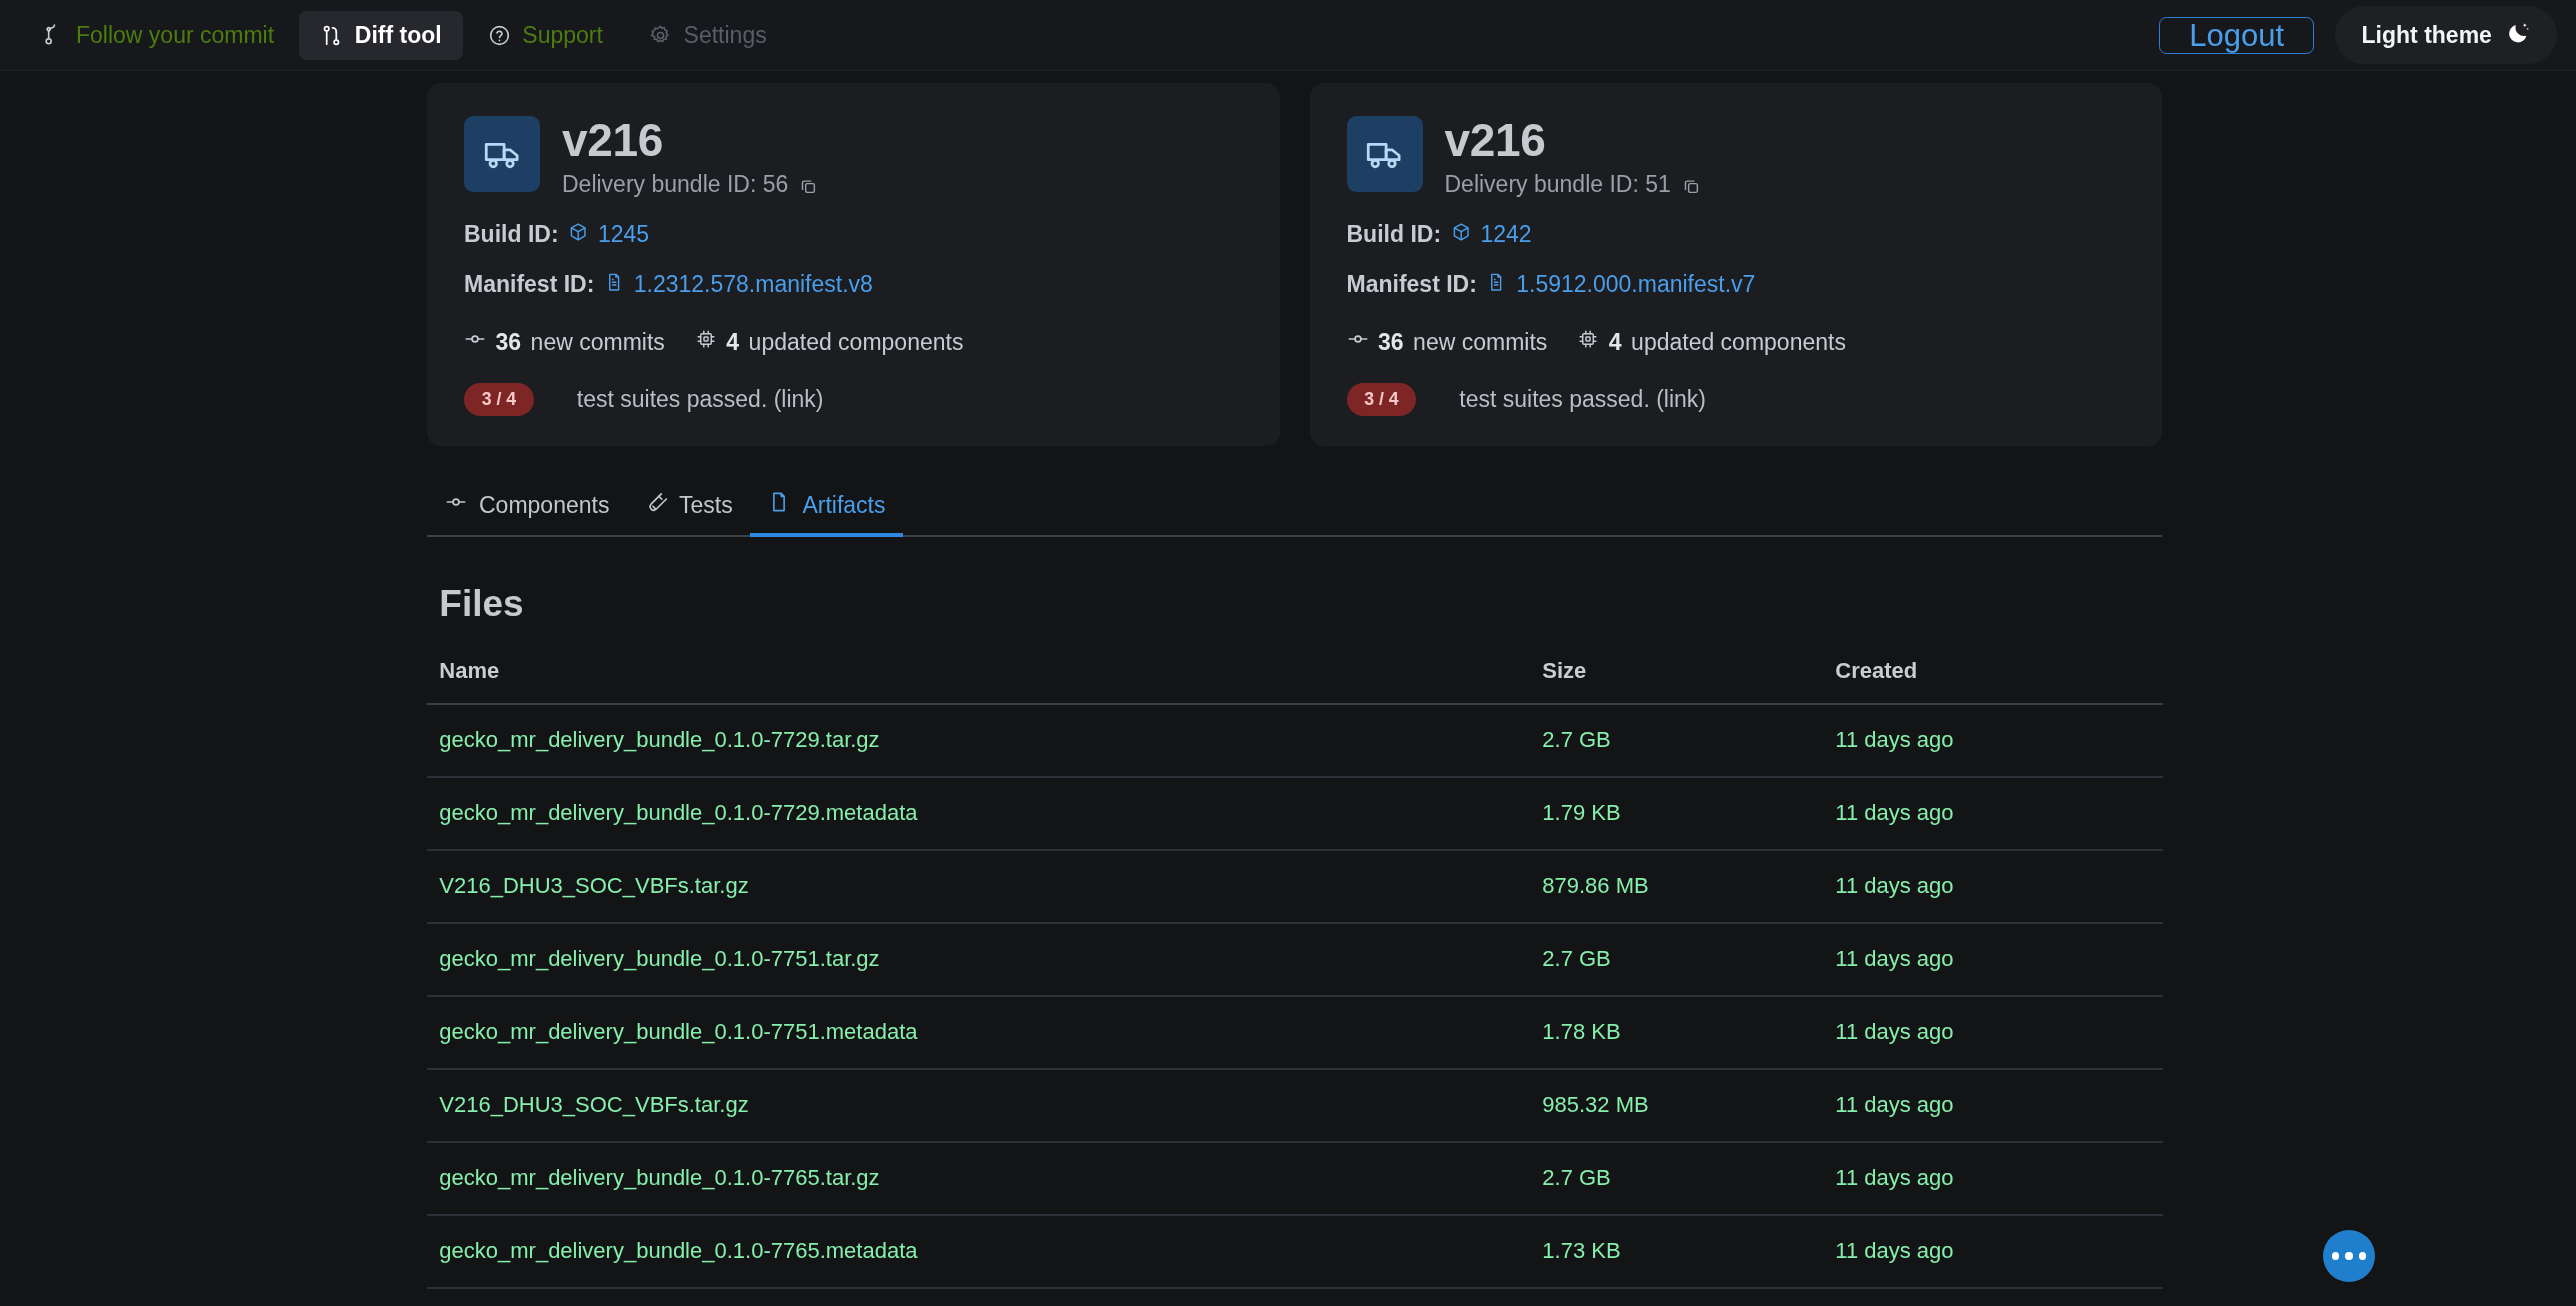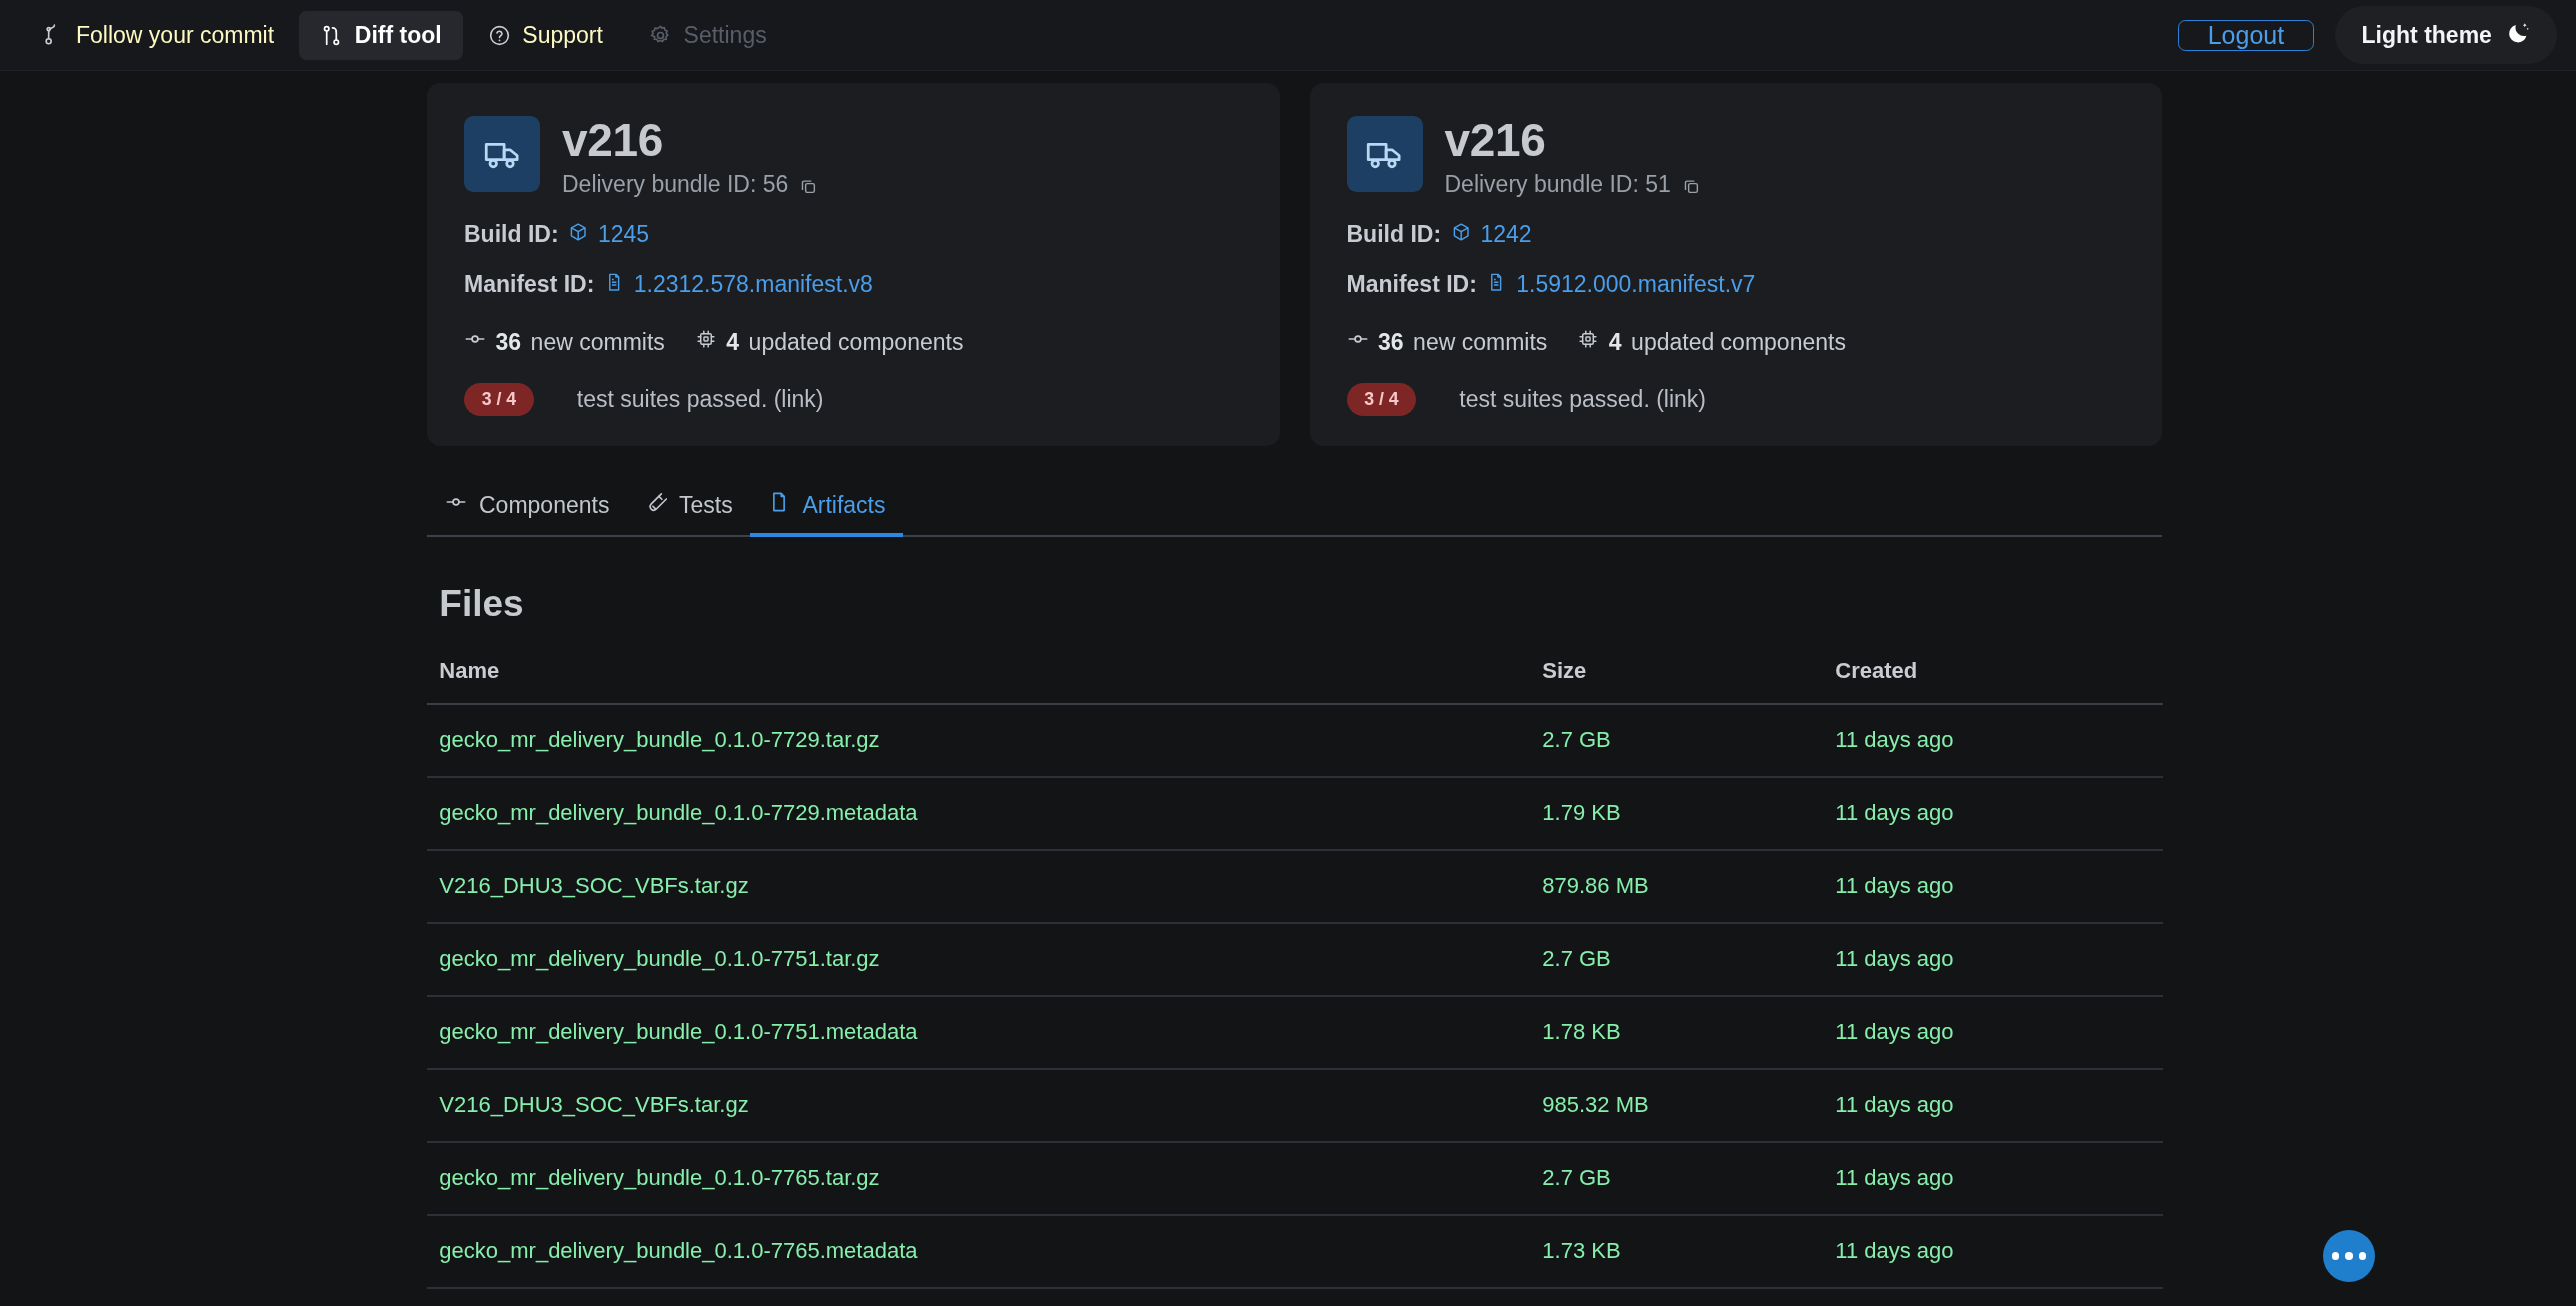--- a/index.html
+++ b/index.html
@@ -28,21 +28,21 @@
     align-items: center;
     gap: 4.1px;
     margin-left: 20.4px;
   }
   .nav-item {
     display: flex;
     align-items: center;
     gap: 11.6px;
     padding: 13px 21px;
     border-radius: 7.5px;
-    color: #fef9c3;
+    color: #4d7c0f;
     font-size: 23px;
     line-height: 1;
     white-space: nowrap;
   }
   .nav-item.active {
     background: #26282d;
     color: #ffffff;
     font-weight: bold;
   }
   .nav-item.disabled { color: #585e68; }
@@ -53,21 +53,21 @@
     display: flex;
     align-items: center;
     gap: 20.4px;
     margin-right: 19px;
   }
   .logout-btn {
     border: 1.4px solid #2f81d8;
     color: #4a9eea;
     background: transparent;
     border-radius: 7.5px;
-    font-size: 25px;
+    font-size: 31px;
     padding: 2px 29px;
     font-family: inherit;
     line-height: 1;
     cursor: pointer;
   }
   .theme-btn {
     background: #1e2023;
     color: #f2f4f6;
     border: none;
     border-radius: 35px;

